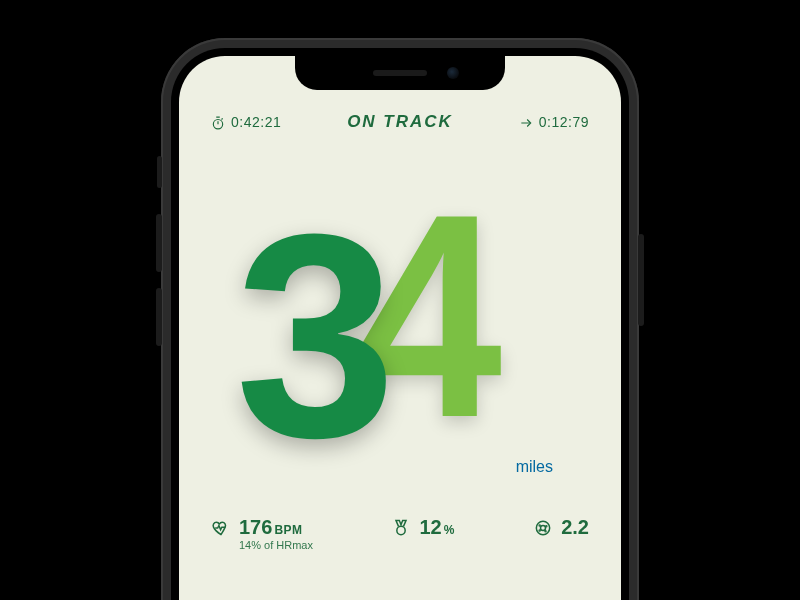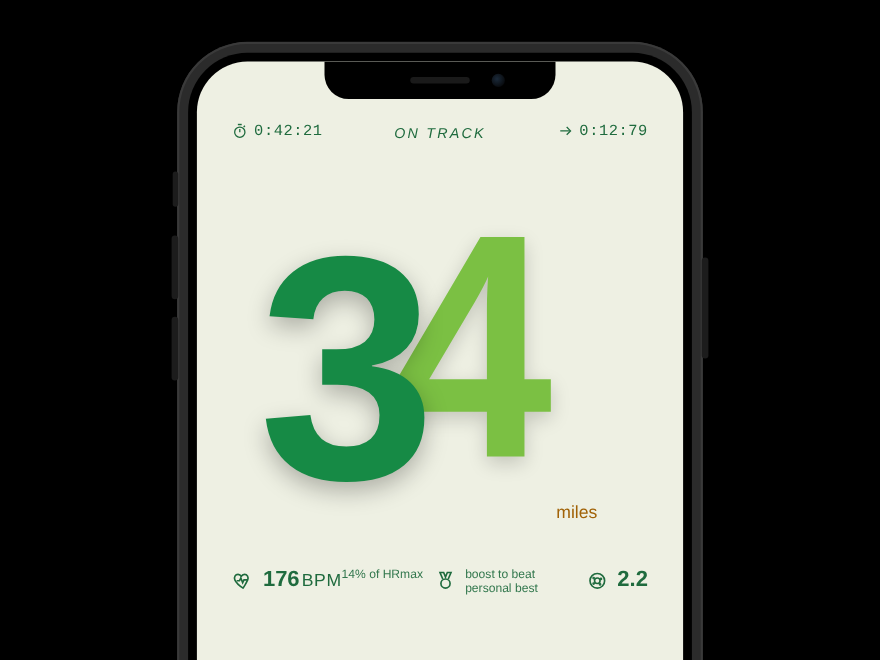--- a/index.html
+++ b/index.html
@@ -79,27 +79,27 @@
     top: 56px;
     left: 0; right: 0;
     padding: 0 32px;
     display: flex;
     justify-content: space-between;
     align-items: center;
     font-size: 14px;
     letter-spacing: 0.5px;
     color: #1f6b3e;
   }
-  .topbar .seg { display: flex; align-items: flex-start; gap: 6px; font-family: Liberation Mono, monospace; }
+  .topbar .seg { display: flex; align-items: flex-end; gap: 6px; }
   .topbar svg { display: block; }
   .status-label {
     font-style: italic;
-    font-weight: 400;
+    font-weight: 700;
     letter-spacing: 2px;
-    font-size: 13px;
+    font-size: 17px;
   }
 
   .miles-wrap {
     position: absolute;
     top: 120px;
     left: 0; right: 0;
     height: 300px;
   }
   .digit {
     position: absolute;
@@ -118,24 +118,24 @@
     transform-origin: left center;
   }
   .digit-front {
     color: #168a45;
     left: 56px;
     top: 14px;
     text-shadow: 0 8px 22px rgba(0,0,0,0.28);
   }
   .miles-label {
     position: absolute;
-    right: 78px;
+    right: 68px;
     top: 282px;
     font-size: 16px;
-    color: #a16207;
+    color: #0369a1;
     padding-left: 48px;
   }
 
   .stats {
     position: absolute;
     top: 460px;
     left: 0; right: 0;
     padding: 0 32px;
     display: flex;
     justify-content: space-between;
@@ -148,29 +148,29 @@
     align-items: flex-start;
   }
   .stat svg { flex: none; margin-top: 2px; }
   .stat .big {
     font-size: 20px;
     font-weight: 700;
     display: inline-flex;
     align-items: baseline;
     gap: 2px;
   }
-  .stat .unit { font-size: 16px; font-weight: 400; letter-spacing: 0.5px; }
+  .stat .unit { font-size: 12px; font-weight: 700; letter-spacing: 0.5px; }
   .stat .sub {
     font-size: 11px;
     line-height: 1.2;
     color: #1f6b3e;
     opacity: 0.9;
     max-width: 100px;
   }
-  .stat .col { display: flex; }
+  .stat .col { display: flex; flex-direction: column; }
 </style>
 </head>
 <body>
 
 <div class="phone">
   <div class="btn-side btn-mute"></div>
   <div class="btn-side btn-volup"></div>
   <div class="btn-side btn-voldn"></div>
   <div class="btn-side btn-power"></div>
 
@@ -223,22 +223,24 @@
             <span class="sub">14% of HRmax</span>
           </div>
         </div>
 
         <div class="stat">
           <svg width="20" height="20" viewBox="0 0 24 24" fill="none" stroke="#1f6b3e" stroke-width="1.8">
             <circle cx="12" cy="15" r="5"></circle>
             <path d="M9 10 6 3h4l2 5 2-5h4l-3 7"></path>
           </svg>
           <div class="col">
-            <span class="sub">boost to
-beat personal best</span>
+            <span class="big">
+              <span>12</span>
+                <span class="unit">%</span>
+            </span>
           </div>
         </div>
 
         <div class="stat">
           <svg width="20" height="20" viewBox="0 0 24 24" fill="none" stroke="#1f6b3e" stroke-width="1.8">
             <circle cx="12" cy="12" r="8"></circle>
               <circle cx="12" cy="12" r="3"></circle>
             <circle cx="8" cy="9" r="0.6" fill="#1f6b3e"></circle>
               <circle cx="16" cy="10" r="0.6" fill="#1f6b3e"></circle>
             <circle cx="15" cy="16" r="0.6" fill="#1f6b3e"></circle>

